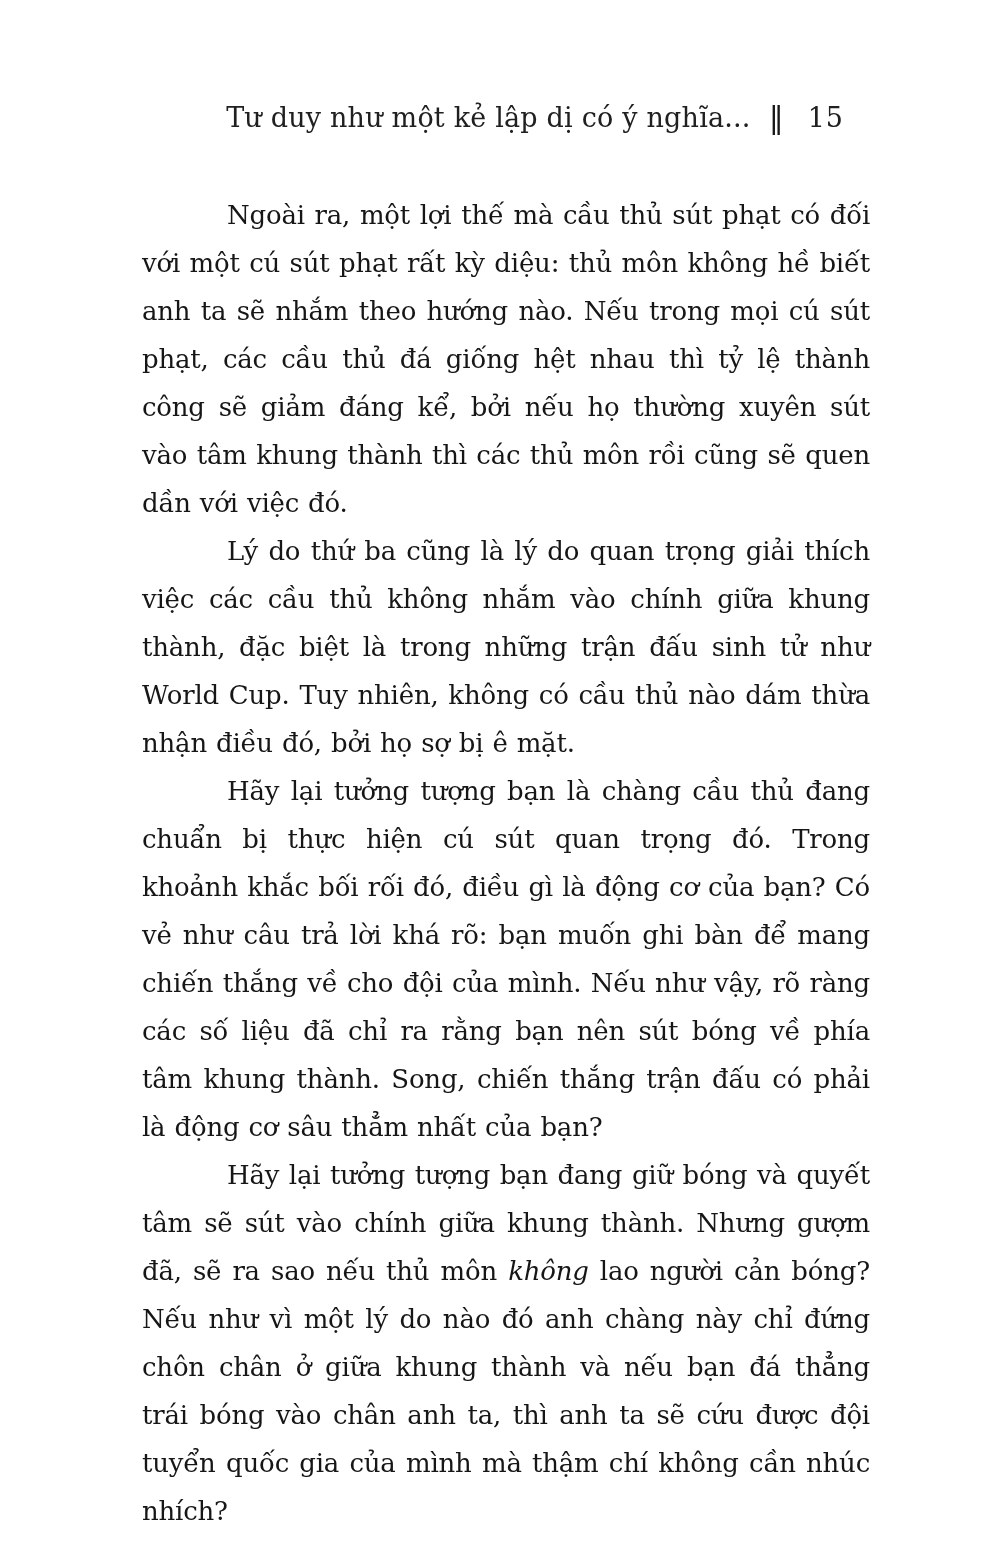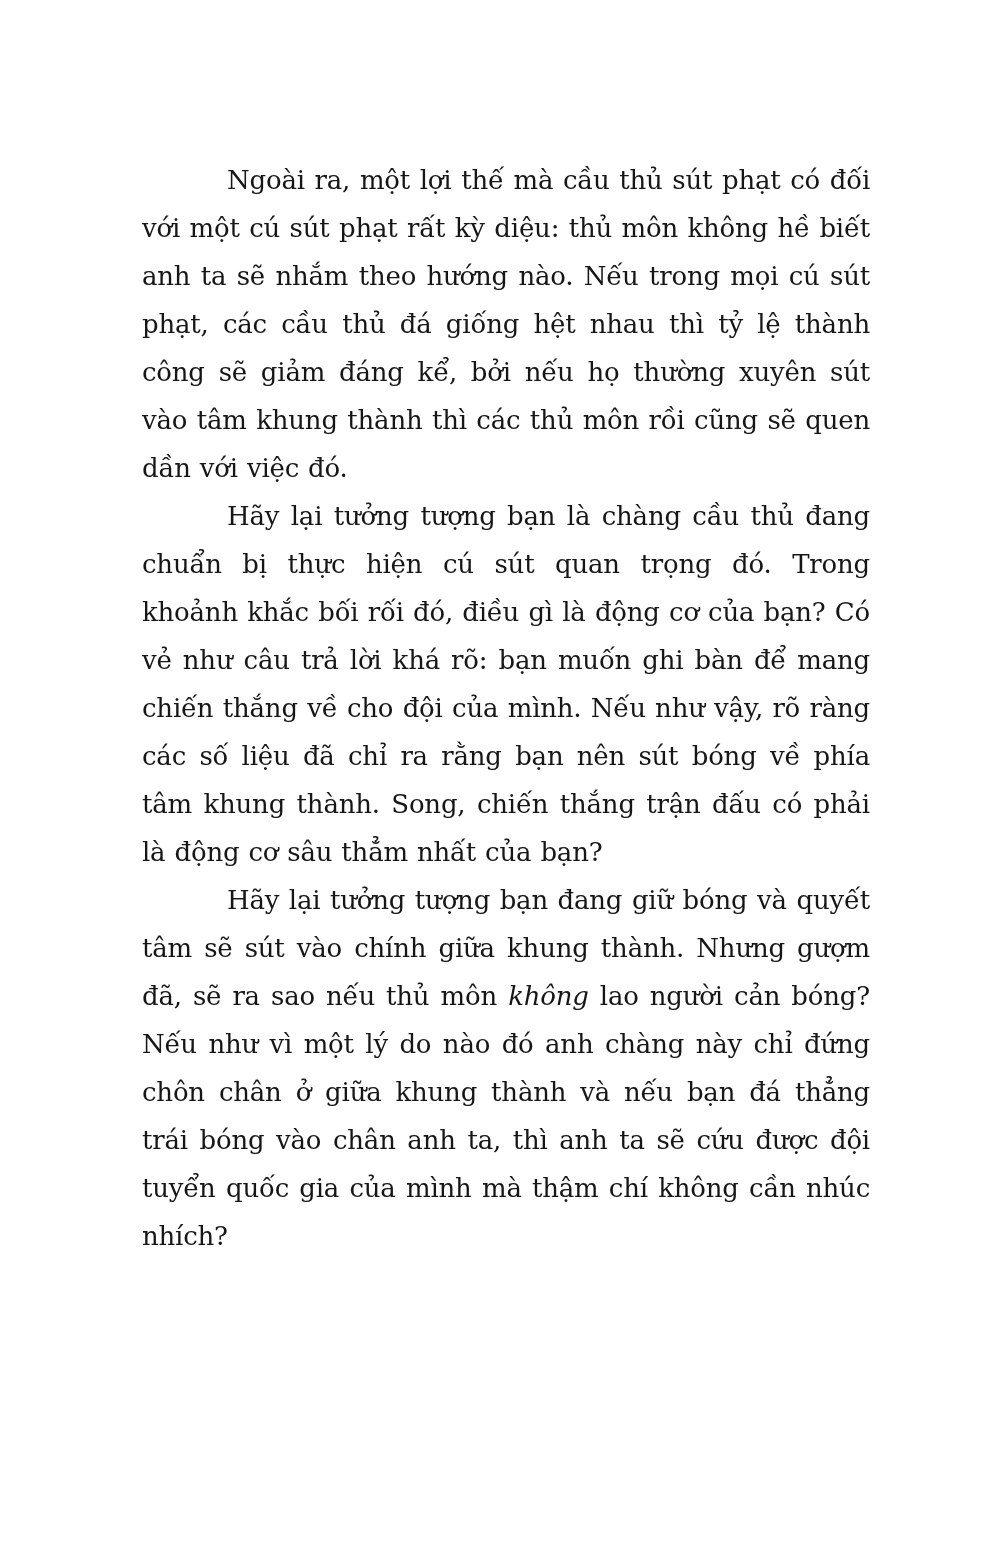--- a/index.html
+++ b/index.html
@@ -58,19 +58,23 @@
     word-spacing: 1px;
     color: #161616;
   }
   .body-text p span { color: inherit; }
   .italic { font-style: italic; }
 </style>
 </head>
 <body>
 
 <div class="page">
+  <div class="header">
+    <span class="running-title">Tư duy như một kẻ lập dị có ý nghĩa...</span><span class="separator">‖</span><span class="page-number">15</span>
+  </div>
 
   <div class="body-text">
       <p><span>Ngoài ra, một lợi thế mà cầu thủ sút phạt có đối với một cú sút phạt rất kỳ diệu: thủ môn không hề biết anh ta sẽ nhắm theo hướng nào. Nếu trong mọi cú sút phạt, các cầu thủ đá giống hệt nhau thì tỷ lệ thành công sẽ giảm đáng kể, bởi nếu họ thường xuyên sút vào tâm khung thành thì các thủ môn rồi cũng sẽ quen dần với việc đó.</span></p>
+      <p><span>Lý do thứ ba cũng là lý do quan trọng giải thích việc các cầu thủ không nhắm vào chính giữa khung thành, đặc biệt là trong những trận đấu sinh tử như World Cup. Tuy nhiên, không có cầu thủ nào dám thừa nhận điều đó, bởi họ sợ bị ê mặt.</span></p>
       <p><span>Hãy lại tưởng tượng bạn là chàng cầu thủ đang chuẩn bị thực hiện cú sút quan trọng đó. Trong khoảnh khắc bối rối đó, điều gì là động cơ của bạn? Có vẻ như câu trả lời khá rõ: bạn muốn ghi bàn để mang chiến thắng về cho đội của mình. Nếu như vậy, rõ ràng các số liệu đã chỉ ra rằng bạn nên sút bóng về phía tâm khung thành. Song, chiến thắng trận đấu có phải là động cơ sâu thẳm nhất của bạn?</span></p>
       <p><span>Hãy lại tưởng tượng bạn đang giữ bóng và quyết tâm sẽ sút vào chính giữa khung thành. Nhưng gượm đã, sẽ ra sao nếu thủ môn </span><span class="italic">không</span><span> lao người cản bóng? Nếu như vì một lý do nào đó anh chàng này chỉ đứng chôn chân ở giữa khung thành và nếu bạn đá thẳng trái bóng vào chân anh ta, thì anh ta sẽ cứu được đội tuyển quốc gia của mình mà thậm chí không cần nhúc nhích?</span></p>
     </div>
 </div>
 
 </body></html>

